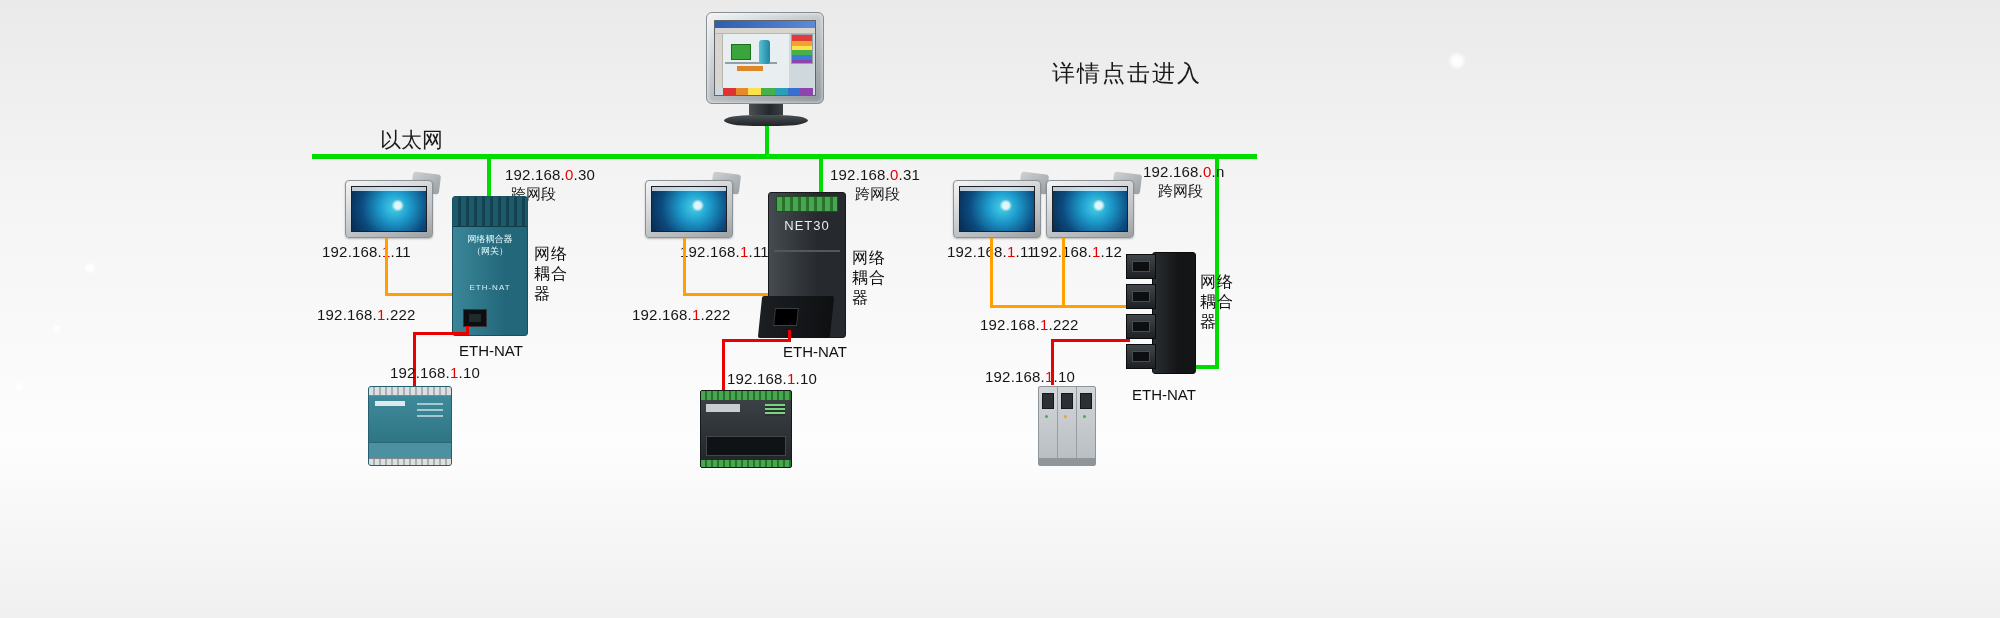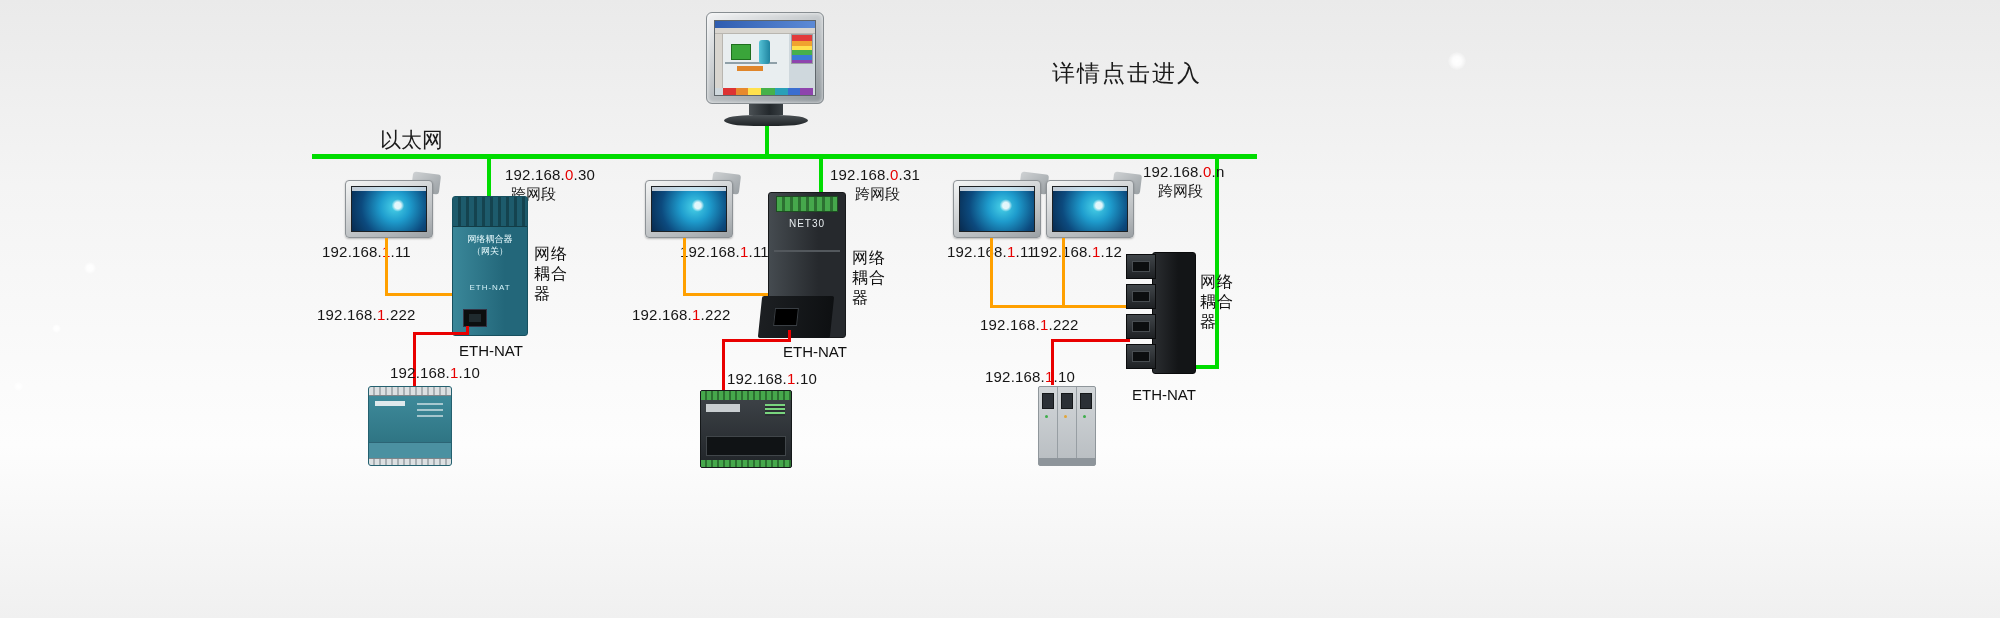--- a/index.html
+++ b/index.html
@@ -67,21 +67,21 @@
   .c1-l2 { position:absolute; top:48px; width:100%; text-align:center; font-size:9px; color:#eafcff; }
   .c1-l3 { position:absolute; top:86px; width:100%; text-align:center; font-size:8px; color:#d6f3f9; letter-spacing:1px; }
   .c1-port { position:absolute; left:10px; bottom:8px; width:24px; height:18px; background:#0c0e0f; border:1px solid #334; }
   .c1-port::after { content:""; position:absolute; left:5px; top:4px; width:12px; height:8px; background:#1f2a2e; }
 
   
   .c2 { position:absolute; width:78px; height:146px; }
   .c2-body { position:absolute; inset:0; border-radius:3px; background:linear-gradient(90deg,#454b50,#26292d 65%); border:1px solid #17191b; }
   .c2-term { position:absolute; top:4px; left:8px; right:8px; height:16px;
     background:repeating-linear-gradient(90deg,#46a84c 0 5px,#2c7031 5px 8px); border:1px solid #1d4d21; }
-  .c2-label { position:absolute; top:26px; width:100%; text-align:center; font-size:10px; color:#e8edf0; letter-spacing:1px; }
+  .c2-label { position:absolute; top:26px; width:100%; text-align:center; font-size:13px; color:#e8edf0; letter-spacing:1px; }
   .c2-mid { position:absolute; top:58px; left:6px; right:6px; height:2px; background:#53585d; }
   .c2-foot { position:absolute; left:-8px; bottom:0; width:72px; height:42px; background:linear-gradient(90deg,#1c1f22,#0e1012); transform:skewX(-6deg); border-radius:2px; }
   .c2-foot::after { content:""; position:absolute; left:14px; top:12px; width:22px; height:16px; background:#000; border:1px solid #3a3f44; }
 
   
   .c3 { position:absolute; width:70px; height:122px; }
   .c3-body { position:absolute; left:26px; top:0; width:44px; height:122px; border-radius:3px;
     background:linear-gradient(90deg,#2b2e31,#131517 60%); border:1px solid #0a0b0c; }
   .c3-port { position:absolute; left:0; width:30px; height:25px;
     background:linear-gradient(180deg,#41464a,#1e2124); border:1px solid #0b0c0d; }

